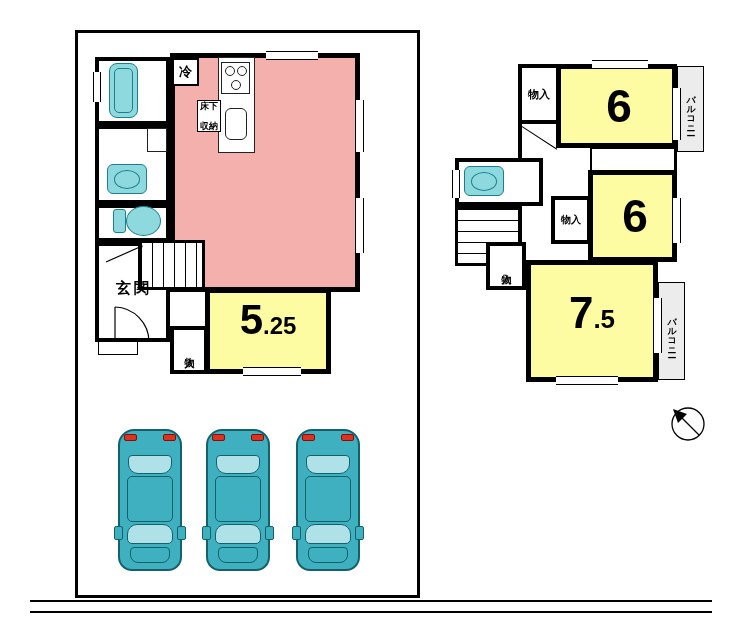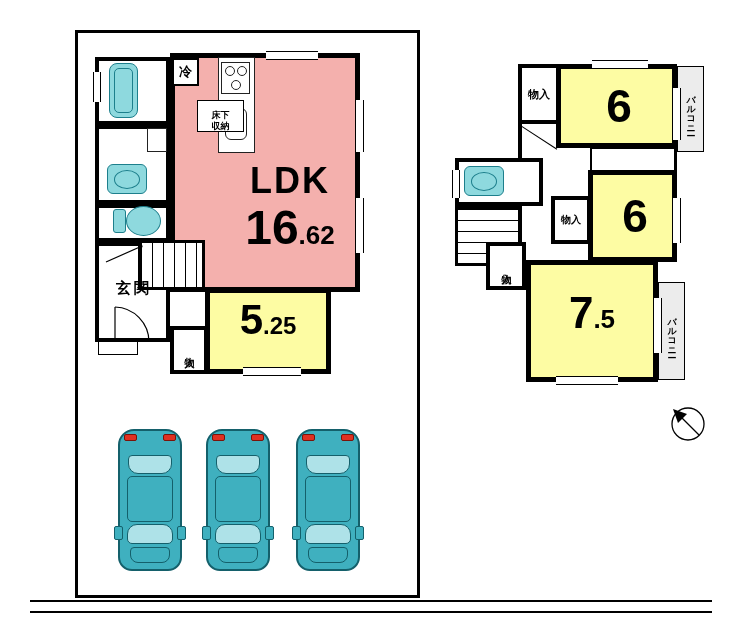--- a/index.html
+++ b/index.html
@@ -73,21 +73,21 @@
       <div class="abs" style="left:15px;top:3px;width:10px;height:10px;border:1.2px solid #222;border-radius:50%"></div>
       <div class="abs" style="left:9px;top:17px;width:10px;height:10px;border:1.2px solid #222;border-radius:50%"></div>
     </div>
     <div class="abs" style="left:6px;top:50px;width:22px;height:32px;border:1.2px solid #222;border-radius:6px"></div>
   </div>
 
   <div class="room center" style="left:172px;top:58px;width:27px;height:28px;border-width:2px">
     <span style="font-size:13px;font-weight:bold">冷</span>
   </div>
 
-  <div class="abs" style="left:197px;top:100px;width:47px;height:32px;background:#fff;border:1.5px solid #000;display:flex;flex-direction:column;align-items:center;justify-content:flex-end;font-size:9px;font-weight:bold;line-height:1.15">
+  <div class="abs" style="left:197px;top:100px;width:24px;height:32px;background:#fff;border:1.5px solid #000;display:flex;flex-direction:column;align-items:center;justify-content:space-between;font-size:9px;font-weight:bold;line-height:1.15">
     <span>床下</span>
     <span>収納</span>
   </div>
 
   <div class="fix" style="left:109px;top:63px;width:29px;height:55px;border-radius:8px">
     <div class="abs" style="left:4px;top:4px;right:4px;bottom:4px;border:1.2px solid #1d7f8c;border-radius:5px"></div>
   </div>
   <div class="abs" style="left:147px;top:128px;width:20px;height:24px;background:#fff;border:1.5px solid #222"></div>
   <div class="fix" style="left:107px;top:164px;width:40px;height:30px;border-radius:6px">
     <div class="abs" style="left:6px;top:5px;width:26px;height:19px;border:1.2px solid #1d7f8c;border-radius:50%"></div>
@@ -108,27 +108,20 @@
   </svg>
 
   <div class="winH" style="left:266px;top:51px;width:52px;height:9px"></div>
   <div class="winV" style="left:355px;top:100px;width:9px;height:52px"></div>
   <div class="winV" style="left:355px;top:198px;width:9px;height:55px"></div>
   <div class="winH" style="left:243px;top:367px;width:58px;height:9px"></div>
   <div class="winV" style="left:93px;top:72px;width:8px;height:30px"></div>
 
   <div class="lbl" style="left:108px;top:278px;width:52px;height:20px;font-size:15px;letter-spacing:3px">
     <span>玄関</span>
-  </div>
-  <div class="lbl" style="left:230px;top:160px;width:120px;height:42px;font-size:36px;letter-spacing:2px">
-    <span>LDK</span>
-  </div>
-  <div class="lbl numrow" style="left:222px;top:200px;width:136px;height:54px">
-    <span style="font-size:48px">16</span>
-      <span style="font-size:26px">.62</span>
   </div>
   <div class="lbl numrow" style="left:212px;top:296px;width:112px;height:58px">
     <span style="font-size:42px">5</span>
       <span style="font-size:24px">.25</span>
   </div>
 
   <div class="car" style="left:118px;top:429px">
     <div class="body"></div>
     <div class="tll"></div>
     <div class="tlr"></div>

